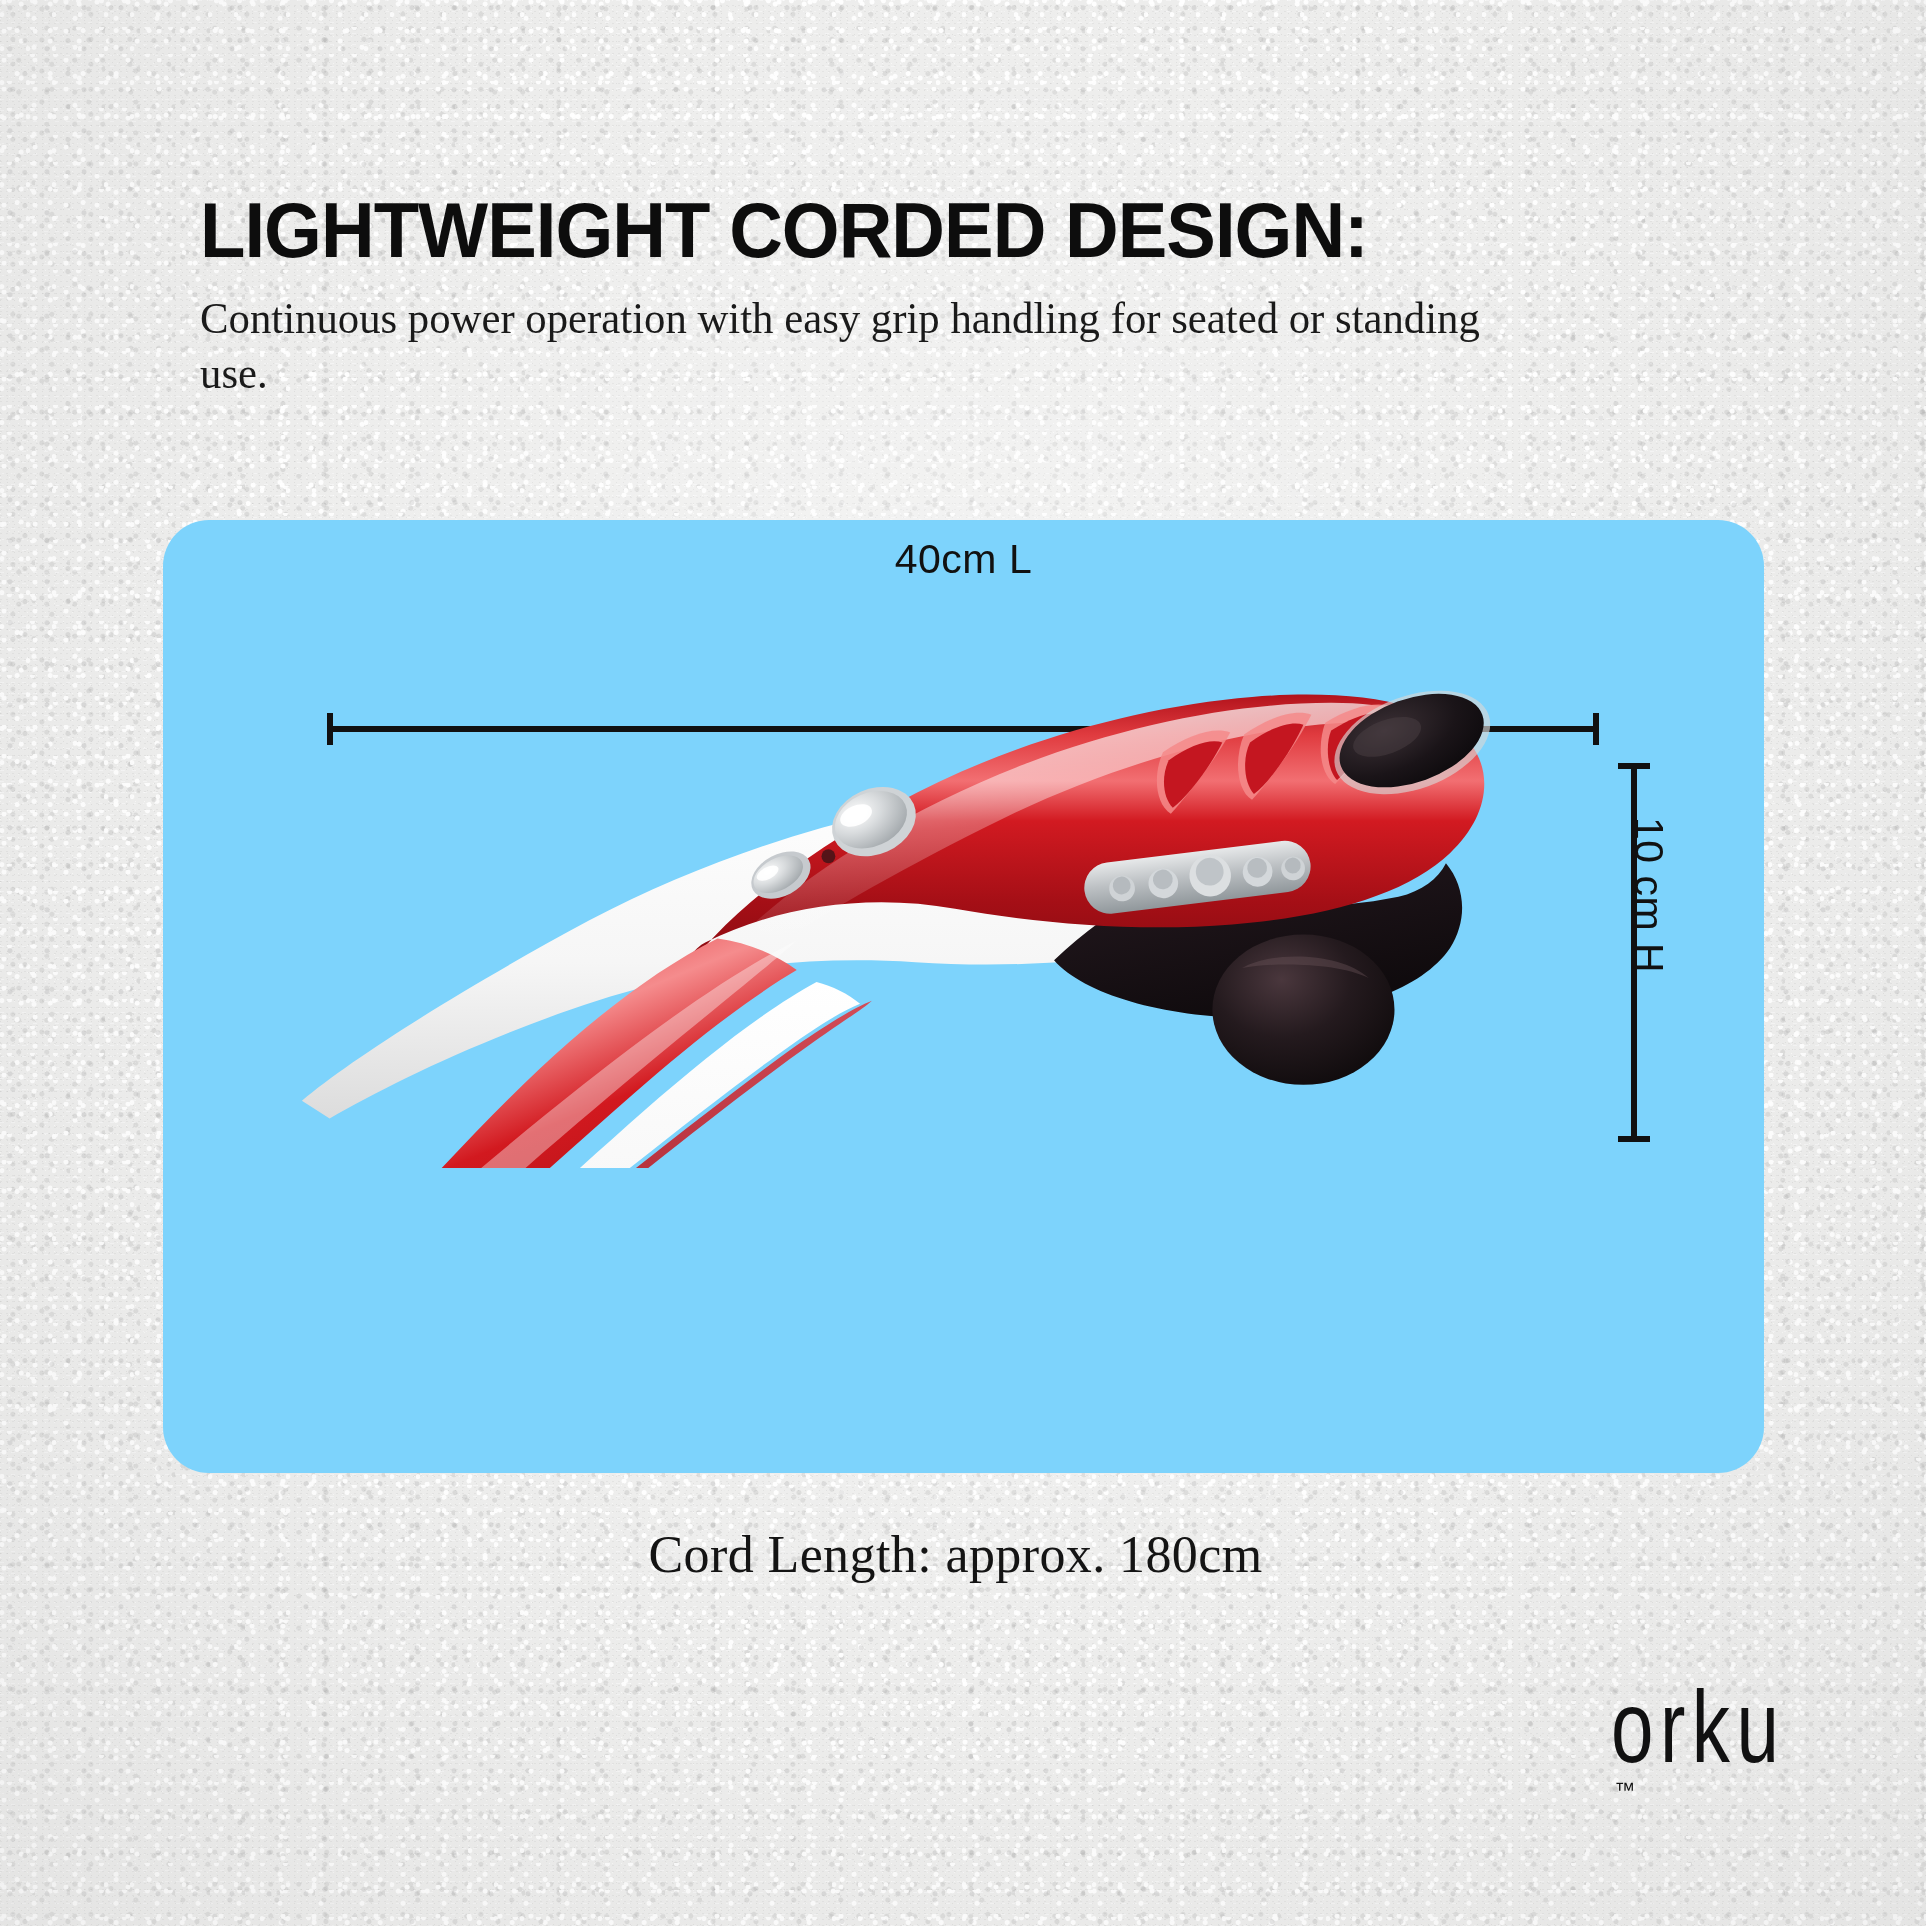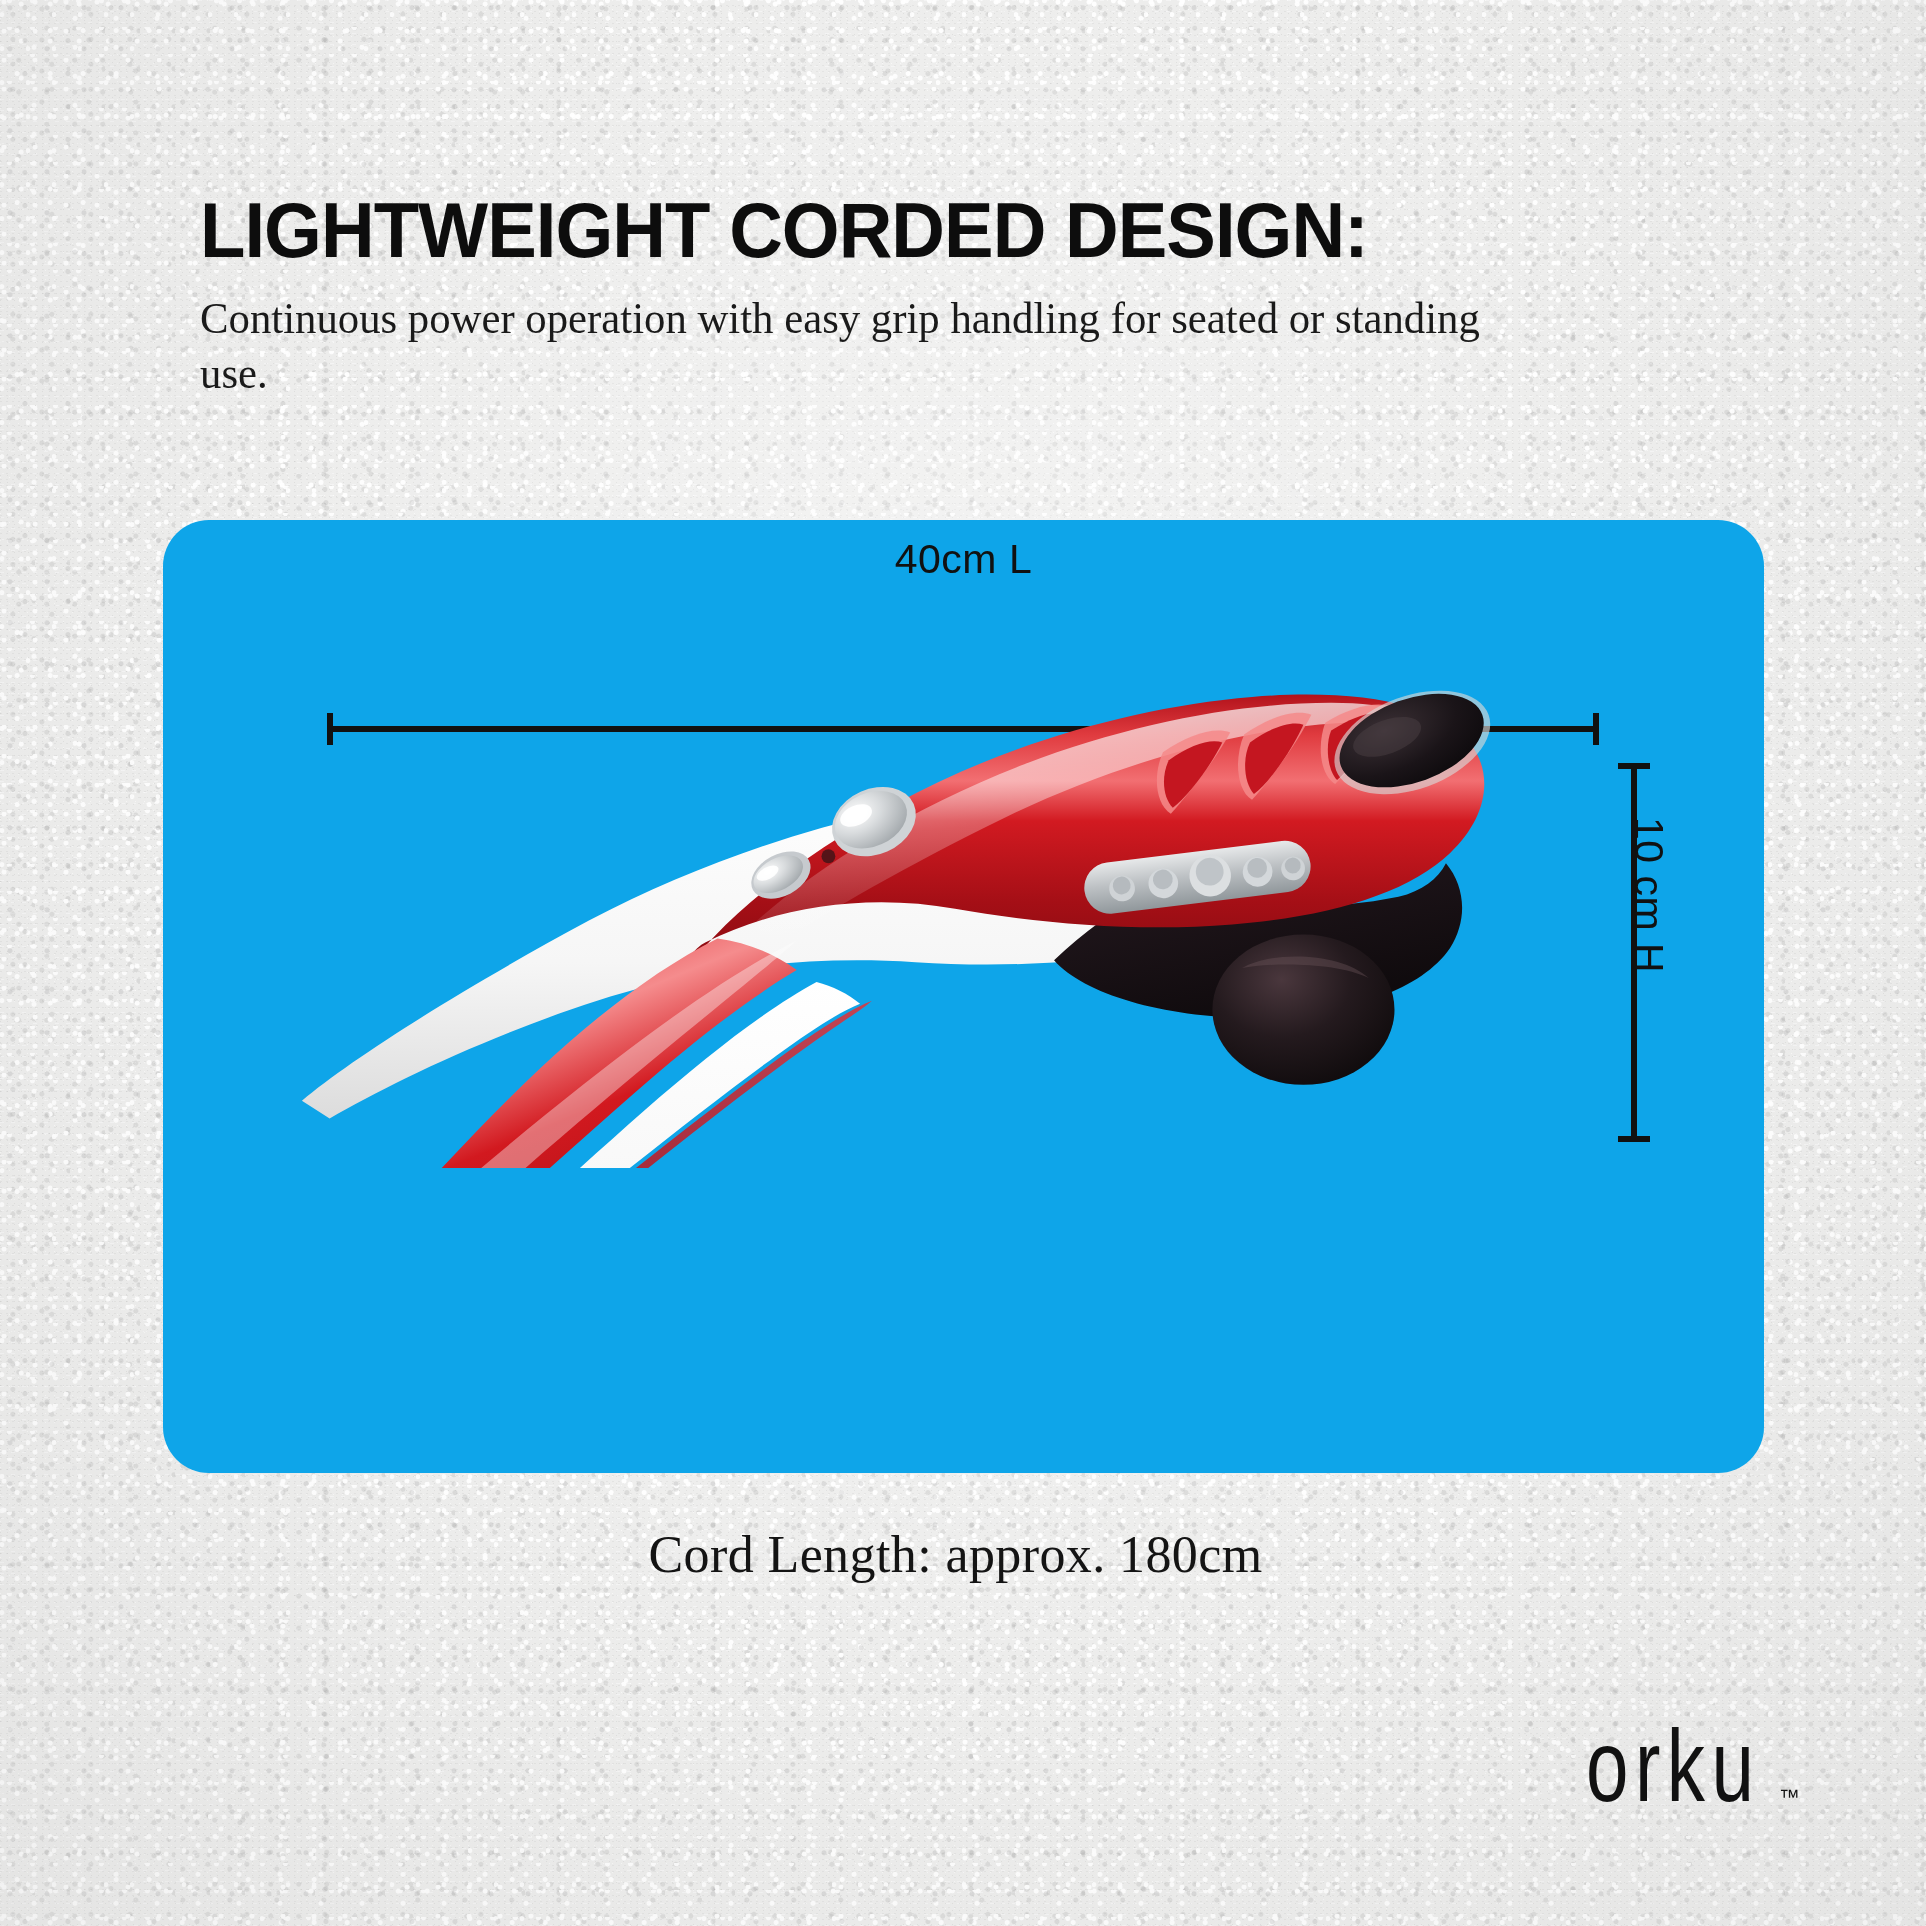--- a/index.html
+++ b/index.html
@@ -67,21 +67,21 @@
     max-width:1366px;
     transform:scaleX(.95);
     transform-origin:left top;
   }
 
   
   #product-card {
     position:absolute;
     left:163px; top:520px;
     width:1601px; height:953px;
-    background:#0ea5e9;
+    background:#7dd3fc;
     border-radius:46px;
   }
 
   
   #dim-length-label {
     position:absolute; left:0; right:0; top:16px;
     text-align:center;
     font-family:"Liberation Sans", sans-serif;
     font-weight:300;
     font-size:41px;
@@ -139,22 +139,22 @@
     text-align:center;
     font-family:"Liberation Serif", serif;
     font-size:52px;
     letter-spacing:0.4px;
     color:#141414;
   }
 
   
   #brand-logo {
     position:absolute;
-    right:127px; bottom:110px;
-    display:flex; align-items:flex-end;
+    right:127px; bottom:117px;
+    display:flex; flex-direction:column;
   }
   #brand-word {
     font-family:"Liberation Sans", sans-serif;
     font-weight:300;
     font-size:83px;
     line-height:83px;
     letter-spacing:7px;
     color:#111;
     transform:scaleY(1.22) scaleX(.92);
     transform-origin:left bottom;

